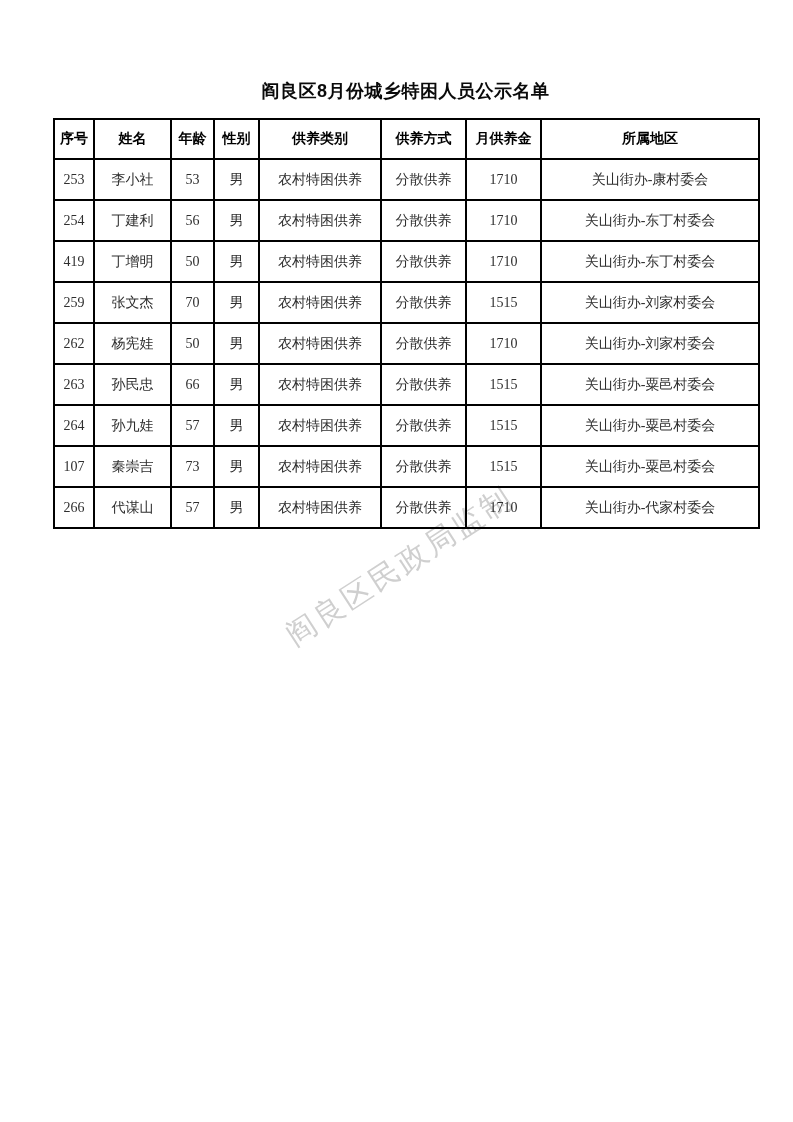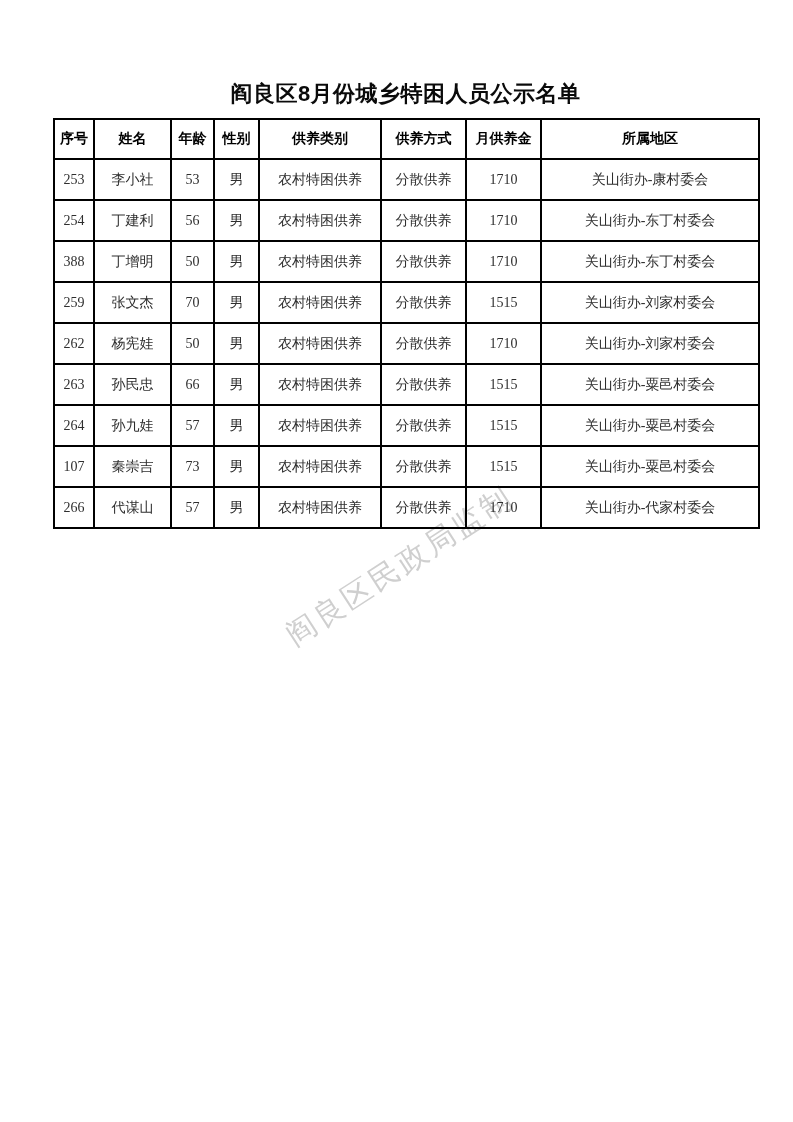--- a/index.html
+++ b/index.html
@@ -15,21 +15,21 @@
     font-family: "Liberation Serif", "DejaVu Serif", serif;
   }
   .doc-title {
     position: absolute;
     left: 53px;
     top: 79px;
     width: 705px;
     text-align: center;
     font-family: "Liberation Sans", "DejaVu Sans", sans-serif;
     font-weight: bold;
-    font-size: 22px;
+    font-size: 18px;
     letter-spacing: 0.5px;
     color: #0a0a0a;
     z-index: 2;
   }
   .watermark {
     position: absolute;
     left: 268px;
     top: 546px;
     transform: rotate(-33deg);
     transform-origin: center center;
@@ -120,21 +120,21 @@
         <td>254</td>
         <td>丁建利</td>
         <td>56</td>
         <td>男</td>
         <td>农村特困供养</td>
         <td>分散供养</td>
         <td>1710</td>
         <td>关山街办-东丁村委会</td>
       </tr>
       <tr>
-        <td>388</td>
+        <td>419</td>
         <td>丁增明</td>
         <td>50</td>
         <td>男</td>
         <td>农村特困供养</td>
         <td>分散供养</td>
         <td>1710</td>
         <td>关山街办-东丁村委会</td>
       </tr>
       <tr>
         <td>259</td>

